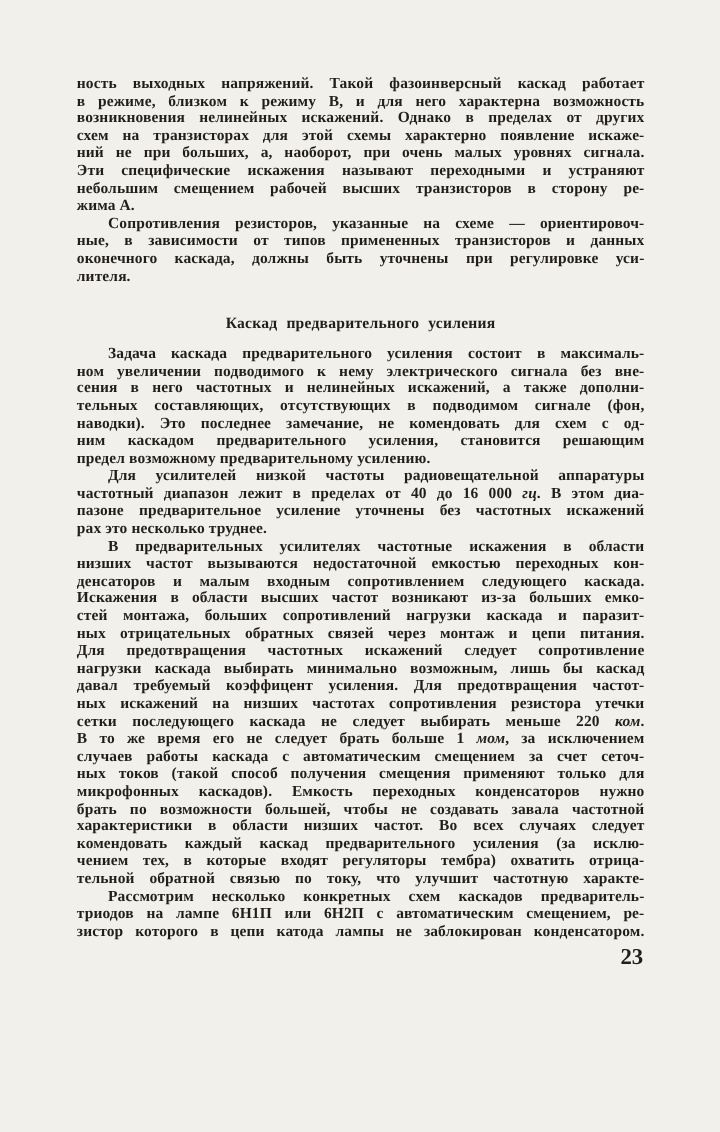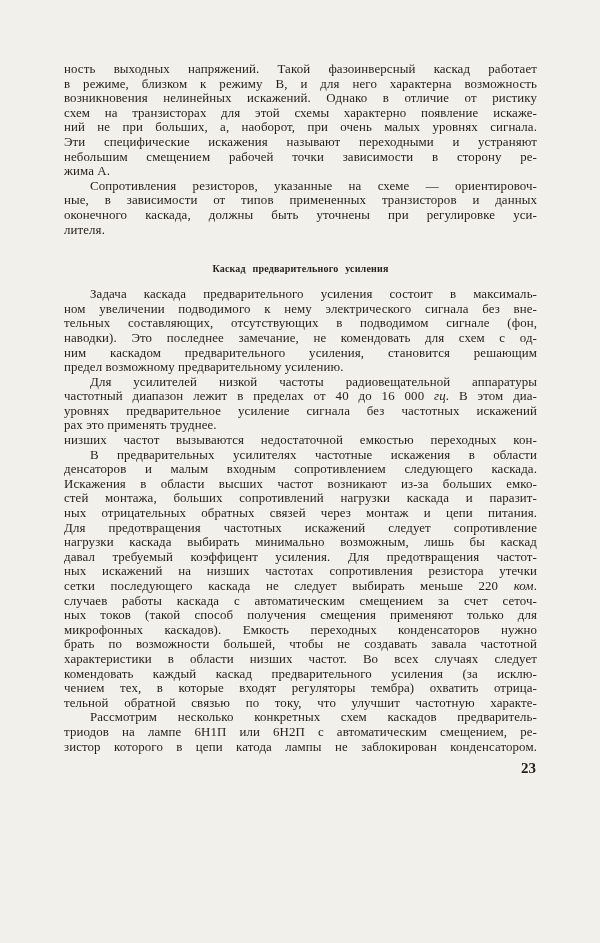--- a/index.html
+++ b/index.html
@@ -14,86 +14,88 @@
   }
   .column {
     position: absolute;
     left: 64px;
     top: 62px;
     width: 473px;
   }
   .line {
     font-size: 12.9px;
     line-height: 14.6px;
-    font-weight: 400;
+    font-weight: 700;
     letter-spacing: 0.1px;
     text-align: justify;
     text-align-last: justify;
   }
   .line.end { text-align-last: left; }
   .line.indent { text-indent: 26px; }
   .heading {
-    font-size: 10px;
+    font-size: 13px;
     line-height: 15px;
     font-weight: 700;
     text-align: center;
     word-spacing: 4px;
     letter-spacing: 0.2px;
     margin: 24px 0 11px 0;
   }
   .page-number {
     margin-top: 7px;
     padding-right: 1px;
     text-align: right;
-    font-size: 15px;
+    font-size: 19px;
     line-height: 15px;
     font-weight: 700;
   }
   i { font-style: italic; }
 </style>
 </head>
 <body>
 
 <div class="page">
   <div class="column">
 
     <div class="line"><span>ность выходных напряжений. Такой фазоинверсный каскад работает</span></div>
       <div class="line"><span>в режиме, близком к режиму В, и для него характерна возможность</span></div>
-      <div class="line"><span>возникновения нелинейных искажений. Однако в отличие от ристику</span></div>
+      <div class="line"><span>возникновения нелинейных искажений. Однако в пределах от других</span></div>
       <div class="line"><span>схем на транзисторах для этой схемы характерно появление искаже-</span></div>
       <div class="line"><span>ний не при больших, а, наоборот, при очень малых уровнях сигнала.</span></div>
       <div class="line"><span>Эти специфические искажения называют переходными и устраняют</span></div>
-      <div class="line"><span>небольшим смещением рабочей точки зависимости в сторону ре-</span></div>
+      <div class="line"><span>небольшим смещением рабочей высших транзисторов в сторону ре-</span></div>
       <div class="line end"><span>жима А.</span></div>
       <div class="line indent"><span>Сопротивления резисторов, указанные на схеме — ориентировоч-</span></div>
       <div class="line"><span>ные, в зависимости от типов примененных транзисторов и данных</span></div>
       <div class="line"><span>оконечного каскада, должны быть уточнены при регулировке уси-</span></div>
       <div class="line end"><span>лителя.</span></div>
       <div class="heading">Каскад предварительного усиления</div>
       <div class="line indent"><span>Задача каскада предварительного усиления состоит в максималь-</span></div>
       <div class="line"><span>ном увеличении подводимого к нему электрического сигнала без вне-</span></div>
+      <div class="line"><span>сения в него частотных и нелинейных искажений, а также дополни-</span></div>
       <div class="line"><span>тельных составляющих, отсутствующих в подводимом сигнале (фон,</span></div>
       <div class="line"><span>наводки). Это последнее замечание, не комендовать для схем с од-</span></div>
       <div class="line"><span>ним каскадом предварительного усиления, становится решающим</span></div>
       <div class="line end"><span>предел возможному предварительному усилению.</span></div>
       <div class="line indent"><span>Для усилителей низкой частоты радиовещательной аппаратуры</span></div>
       <div class="line"><span>частотный диапазон лежит в пределах от 40 до 16 000 </span><i>гц</i><span>. В этом диа-</span></div>
-      <div class="line"><span>уровнях предварительное усиление сигнала без частотных искажений</span></div>
-      <div class="line end"><span>рах это применять труднее.</span></div>
+      <div class="line"><span>пазоне предварительное усиление уточнены без частотных искажений</span></div>
+      <div class="line end"><span>рах это несколько труднее.</span></div>
+      <div class="line indent"><span>В предварительных усилителях частотные искажения в области</span></div>
       <div class="line"><span>низших частот вызываются недостаточной емкостью переходных кон-</span></div>
-      <div class="line indent"><span>В предварительных усилителях частотные искажения в области</span></div>
       <div class="line"><span>денсаторов и малым входным сопротивлением следующего каскада.</span></div>
       <div class="line"><span>Искажения в области высших частот возникают из-за больших емко-</span></div>
       <div class="line"><span>стей монтажа, больших сопротивлений нагрузки каскада и паразит-</span></div>
       <div class="line"><span>ных отрицательных обратных связей через монтаж и цепи питания.</span></div>
       <div class="line"><span>Для предотвращения частотных искажений следует сопротивление</span></div>
       <div class="line"><span>нагрузки каскада выбирать минимально возможным, лишь бы каскад</span></div>
       <div class="line"><span>давал требуемый коэффицент усиления. Для предотвращения частот-</span></div>
       <div class="line"><span>ных искажений на низших частотах сопротивления резистора утечки</span></div>
       <div class="line"><span>сетки последующего каскада не следует выбирать меньше 220 </span><i>ком</i><span>.</span></div>
+      <div class="line"><span>В то же время его не следует брать больше 1 </span><i>мом</i><span>, за исключением</span></div>
       <div class="line"><span>случаев работы каскада с автоматическим смещением за счет сеточ-</span></div>
       <div class="line"><span>ных токов (такой способ получения смещения применяют только для</span></div>
       <div class="line"><span>микрофонных каскадов). Емкость переходных конденсаторов нужно</span></div>
       <div class="line"><span>брать по возможности большей, чтобы не создавать завала частотной</span></div>
       <div class="line"><span>характеристики в области низших частот. Во всех случаях следует</span></div>
       <div class="line"><span>комендовать каждый каскад предварительного усиления (за исклю-</span></div>
       <div class="line"><span>чением тех, в которые входят регуляторы тембра) охватить отрица-</span></div>
       <div class="line"><span>тельной обратной связью по току, что улучшит частотную характе-</span></div>
       <div class="line indent"><span>Рассмотрим несколько конкретных схем каскадов предваритель-</span></div>
       <div class="line"><span>триодов на лампе 6Н1П или 6Н2П с автоматическим смещением, ре-</span></div>

